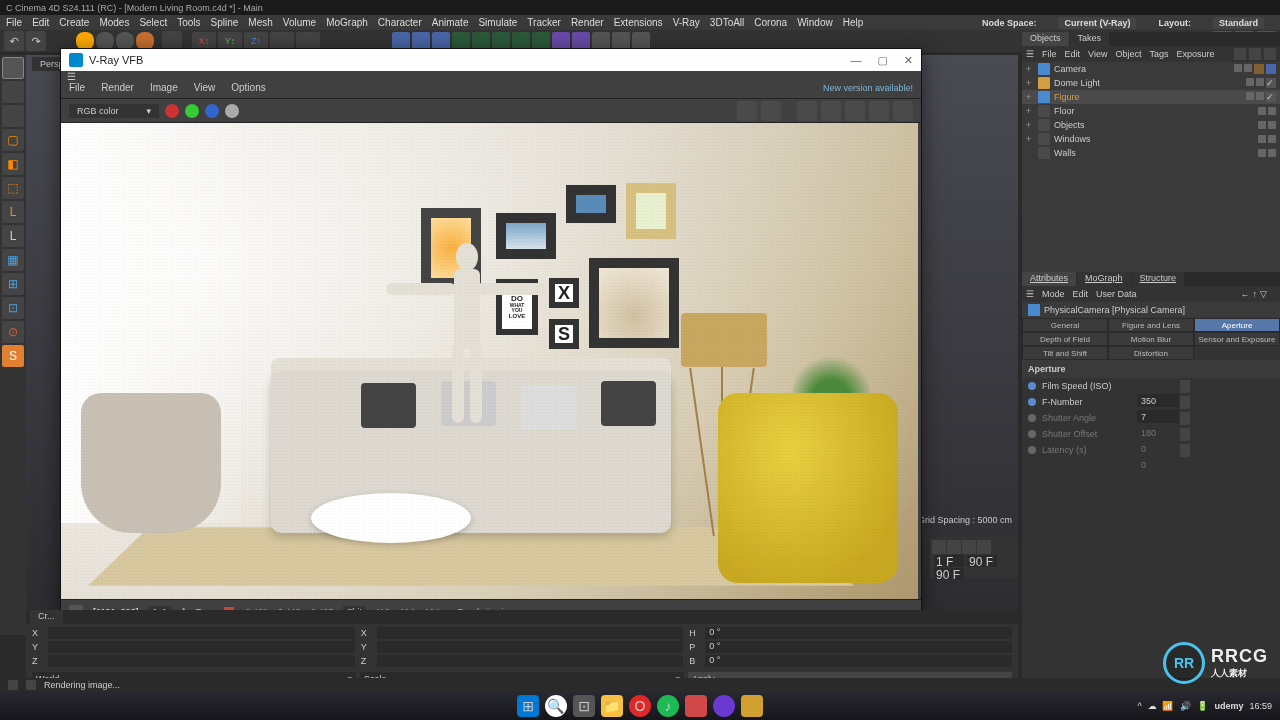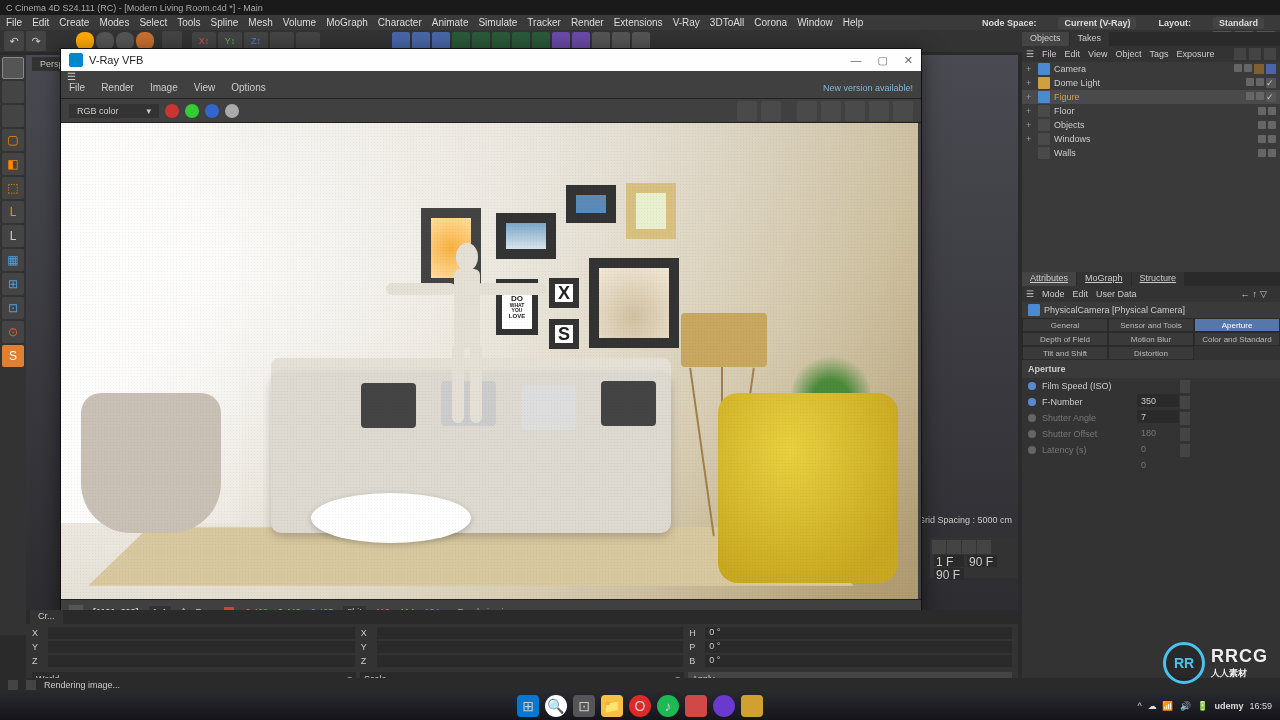--- a/index.html
+++ b/index.html
@@ -493,25 +493,25 @@
         <div class="mi"></div>
         <div class="mi"></div>
       </div>
     </div>
     <div class="attr-header">
       <span class="tree-icon cam"></span>
       <span>PhysicalCamera [Physical Camera]</span>
     </div>
     <div class="attr-subtabs">
       <div class="subtab">General</div>
-      <div class="subtab">Sensor and Tools</div>
+      <div class="subtab">Figure and Lens</div>
       <div class="subtab active">Aperture</div>
       <div class="subtab">Depth of Field</div>
       <div class="subtab">Motion Blur</div>
-      <div class="subtab">Color and Standard</div>
+      <div class="subtab">Sensor and Exposure</div>
       <div class="subtab">Tilt and Shift</div>
       <div class="subtab">Distortion</div>
       <div class="subtab" style="visibility:hidden"></div>
     </div>
     <div class="attr-section">Aperture</div>
     <div class="attr-row">
       <span class="dot"></span>
       <span class="label">Film Speed (ISO)</span>
       <span class="value-box">350</span>
       <span class="spinner"></span>

